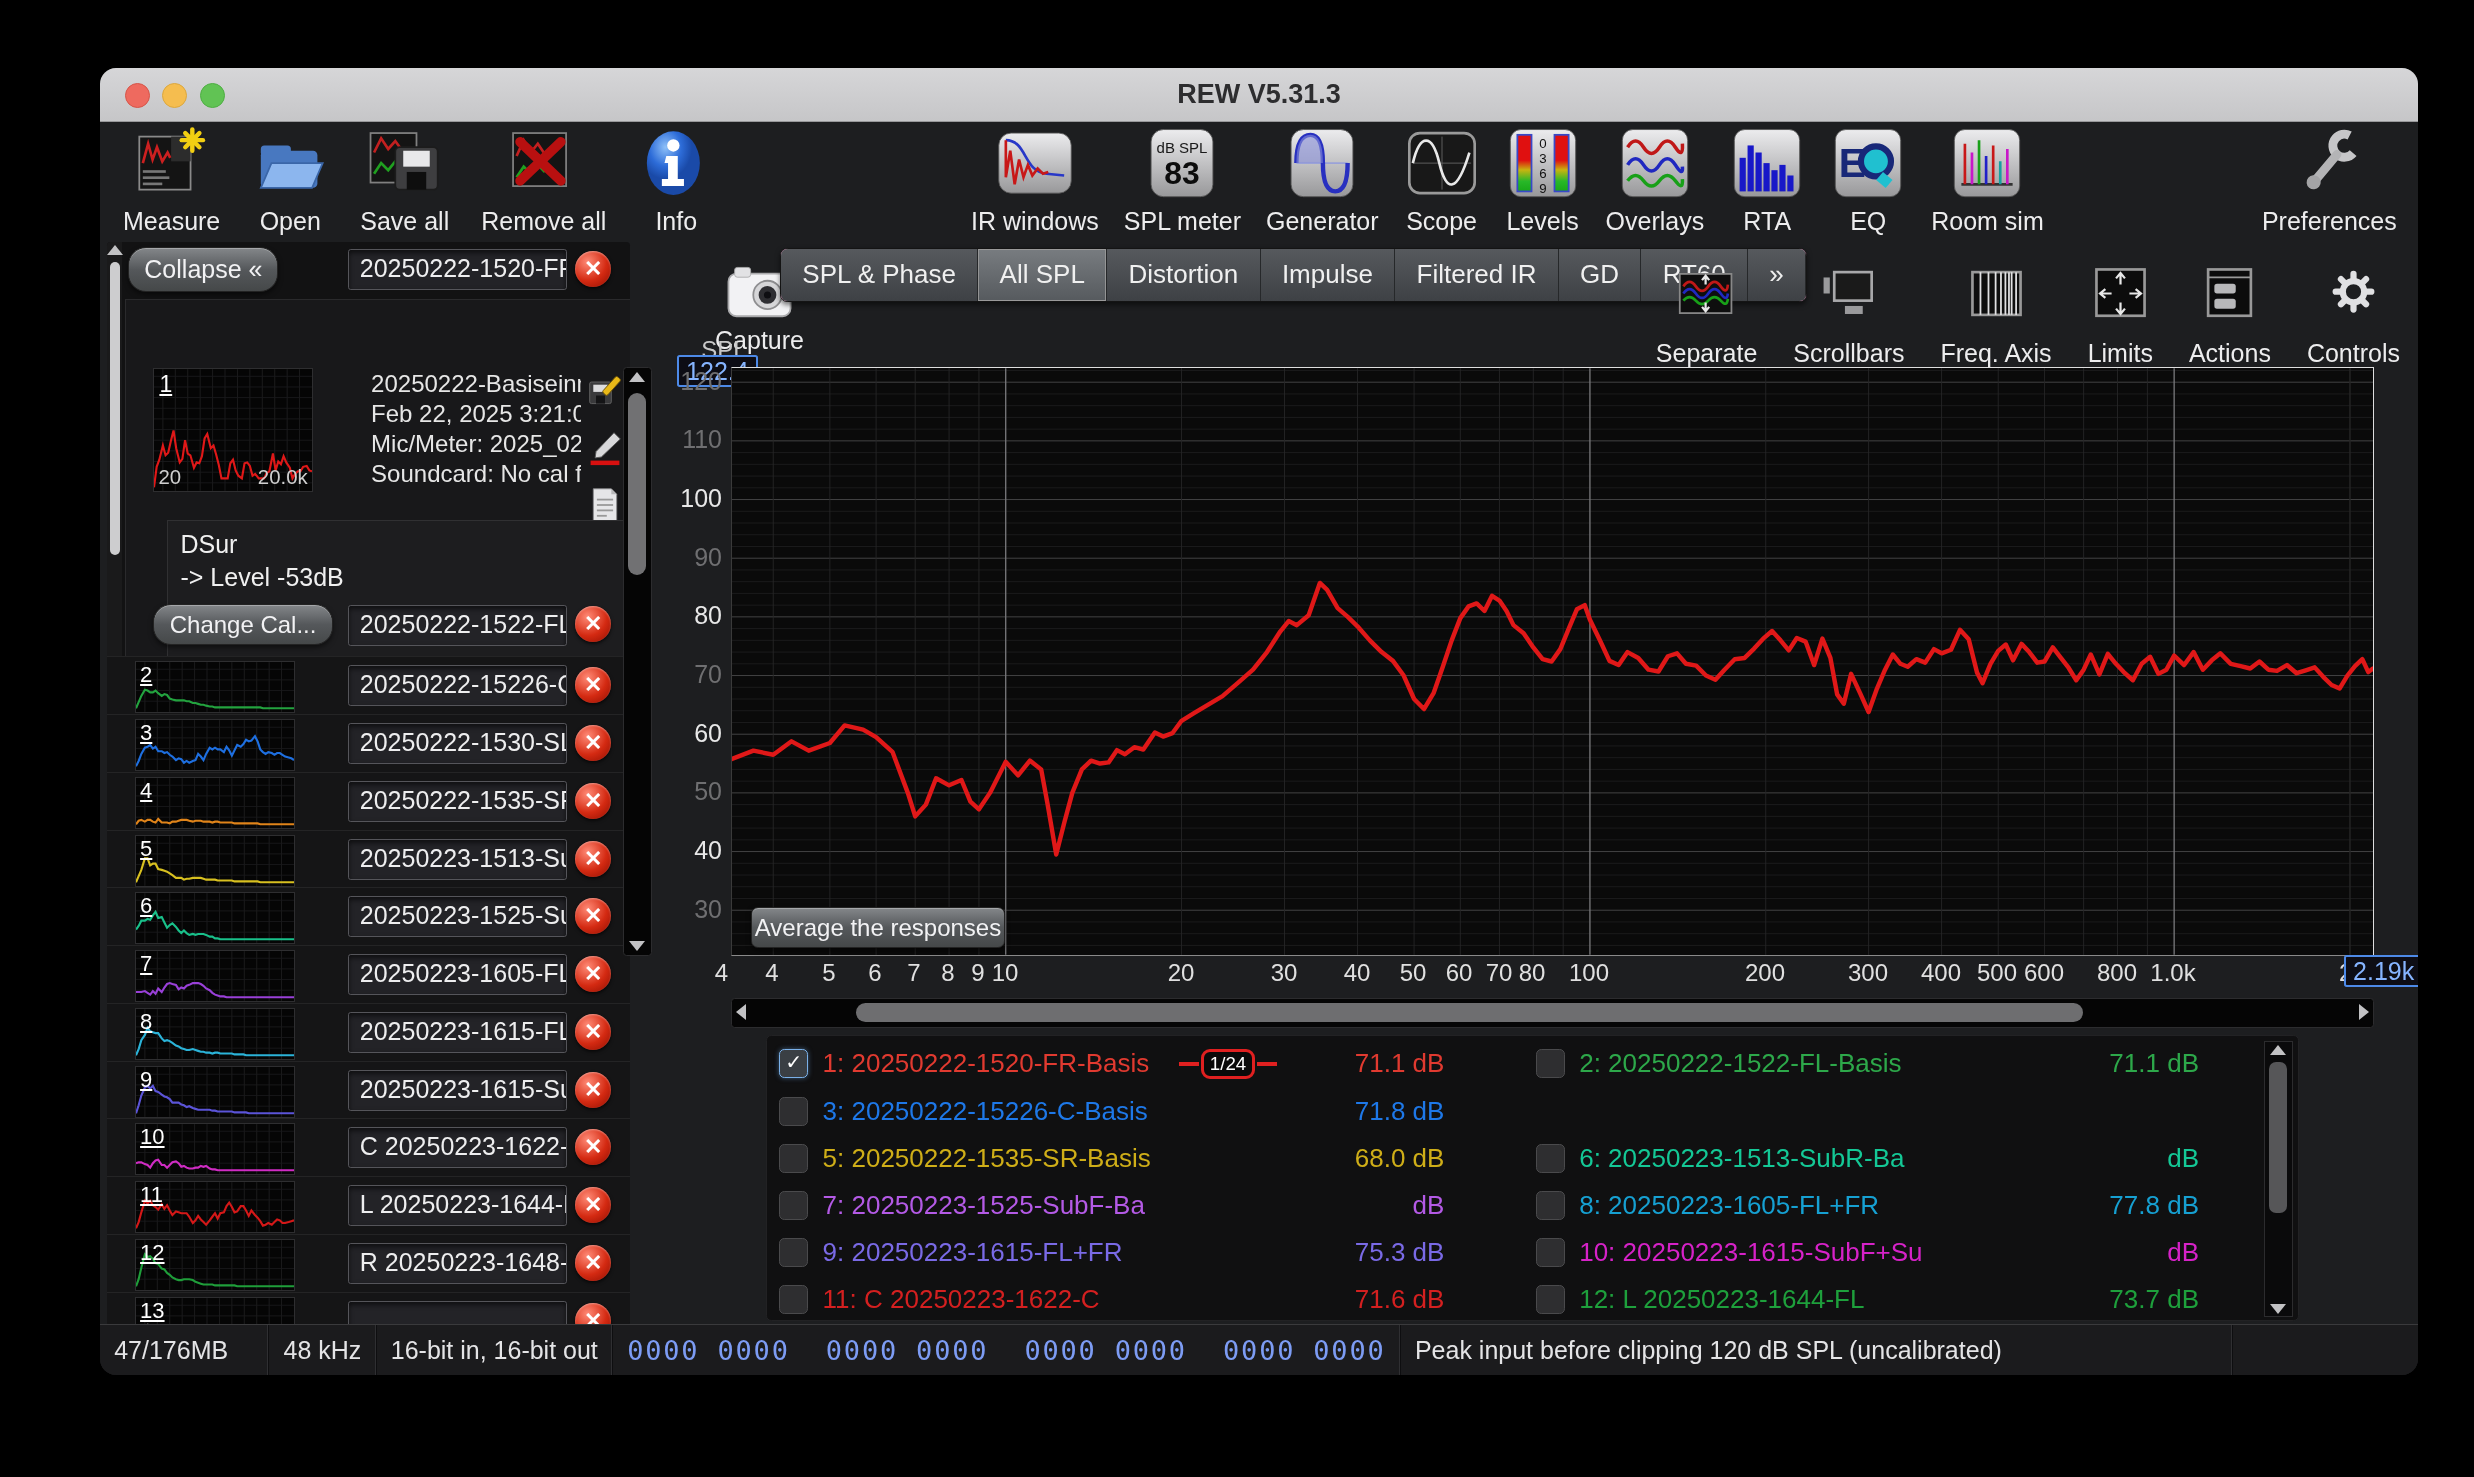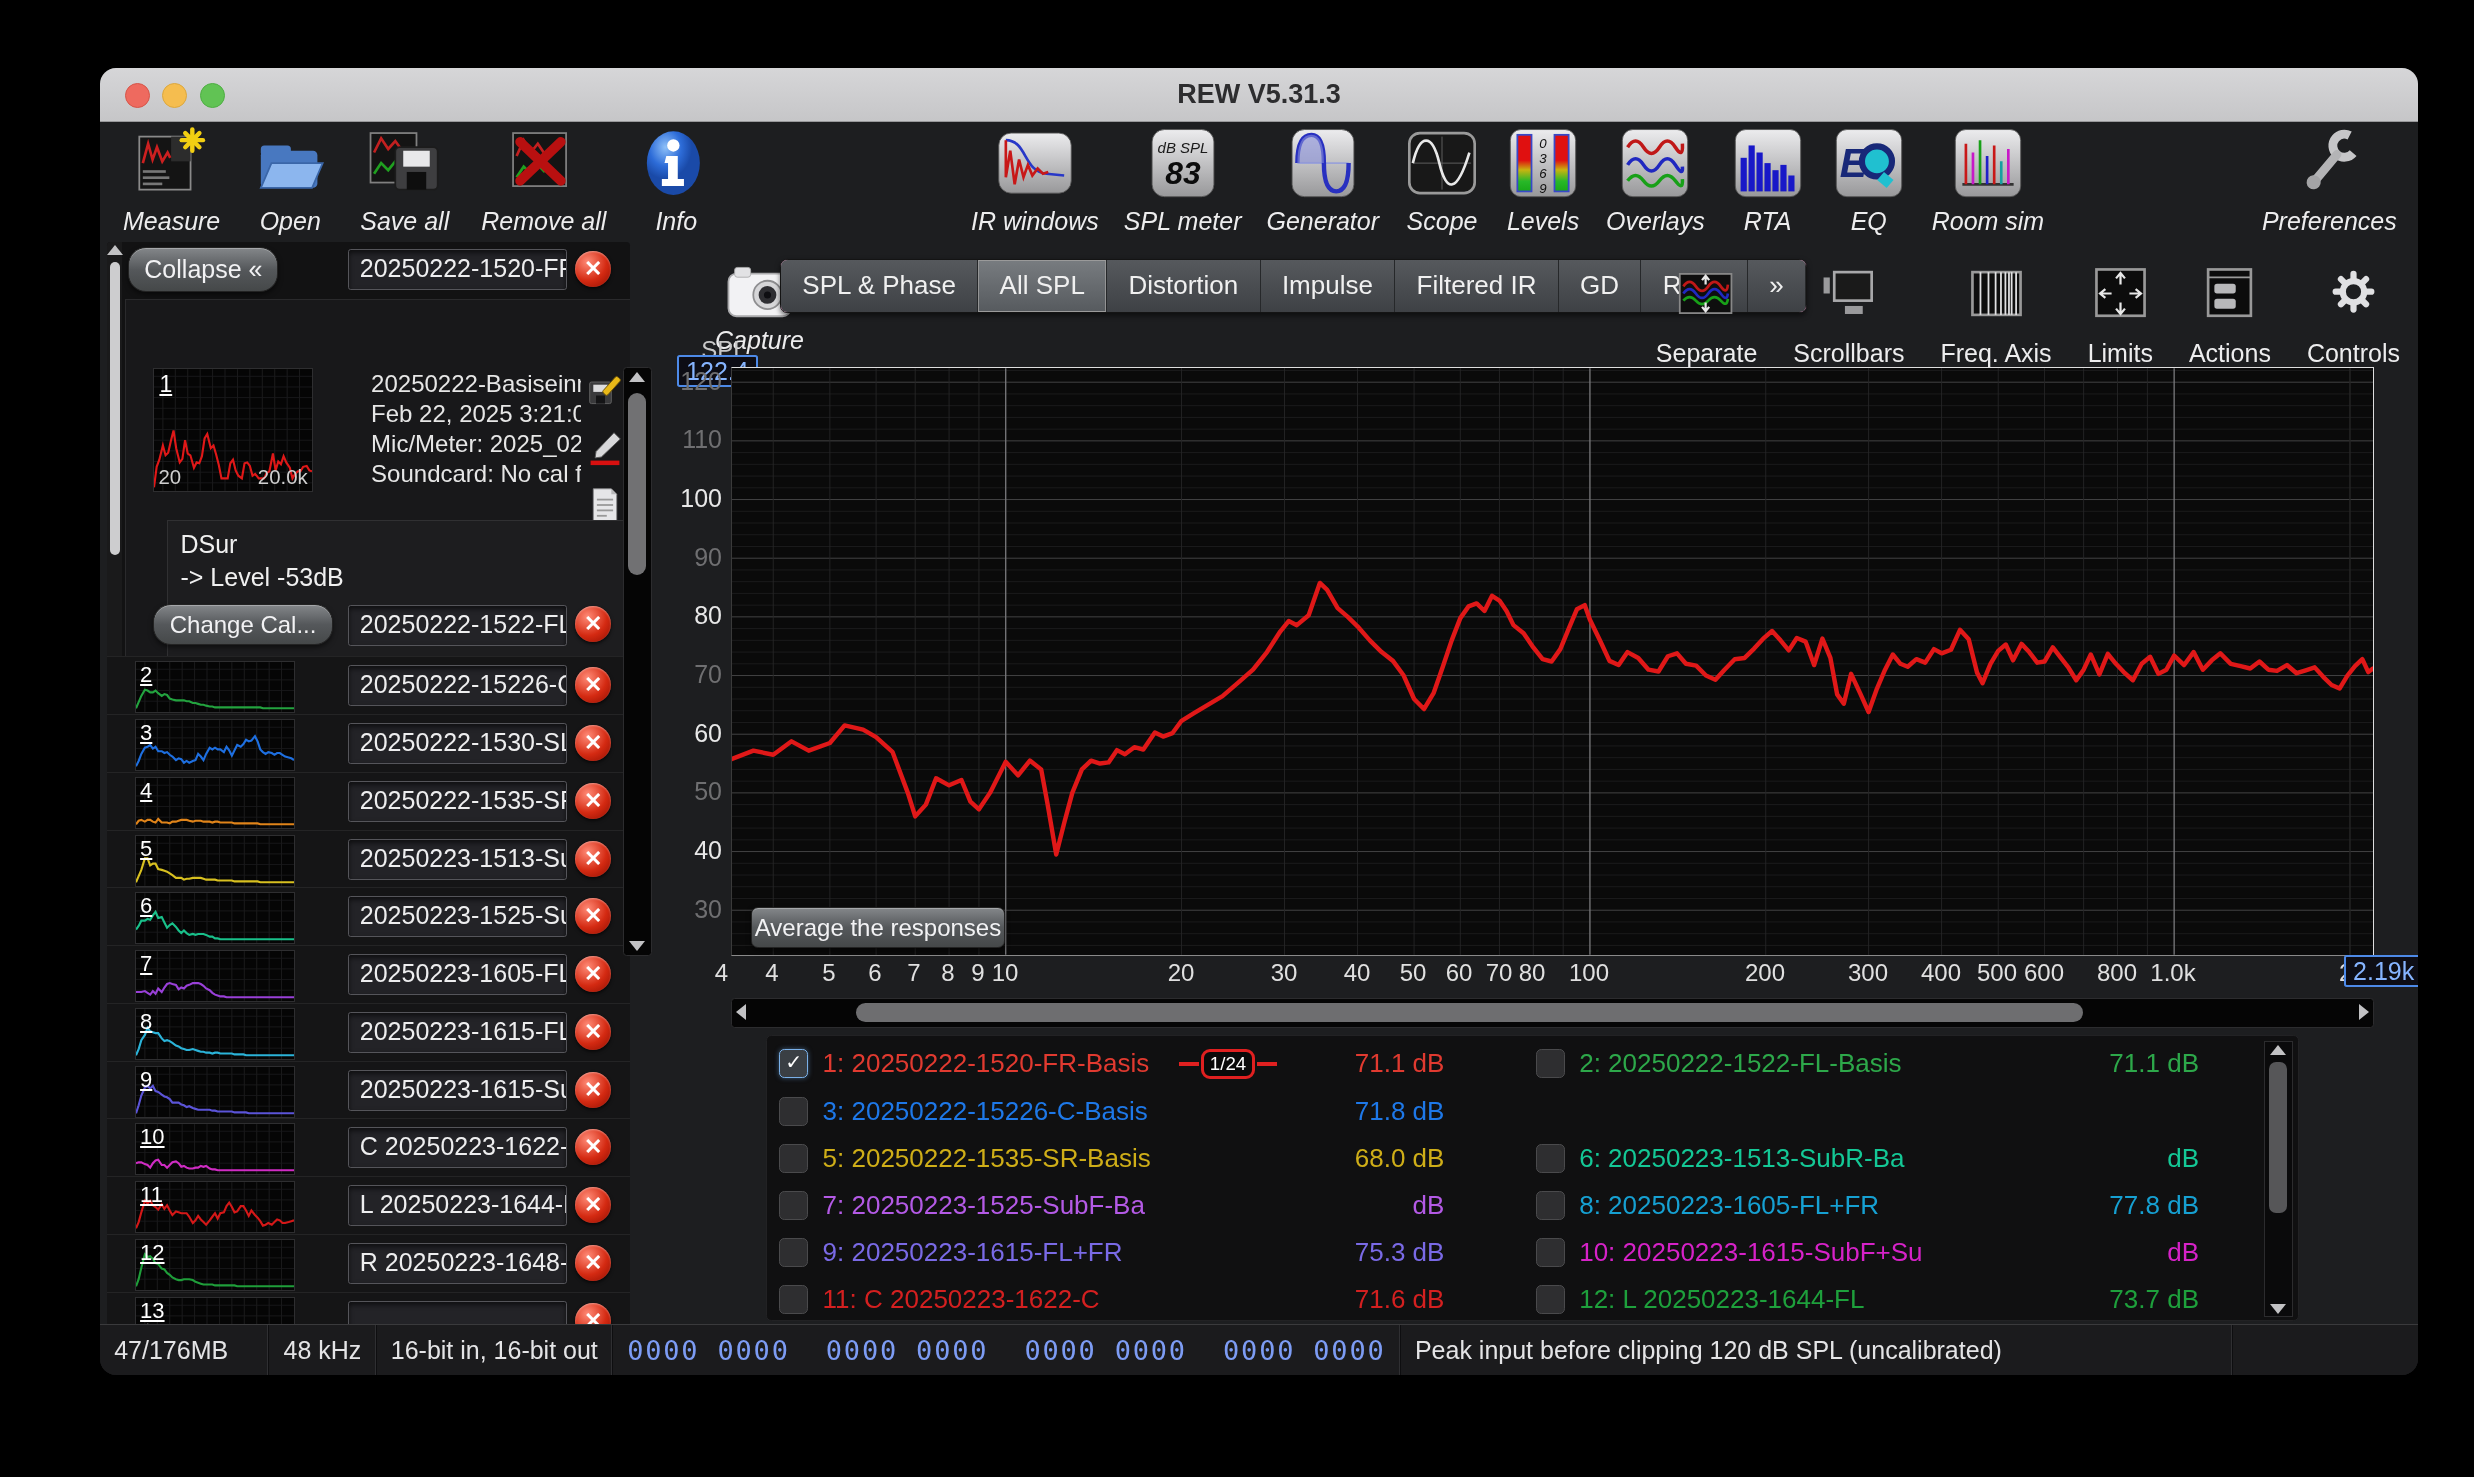--- a/index.html
+++ b/index.html
@@ -13,27 +13,27 @@
   .tl{position:absolute;top:15px;width:23px;height:23px;border-radius:50%;}
   .tl-red{left:25px;background:#ee6a5f;border:0.9px solid #d55549;}
   .tl-yellow{left:62px;background:#f5bd4f;border:0.9px solid #dba73e;}
   .tl-green{left:100px;background:#61c354;border:0.9px solid #4eae43;}
   .title{line-height:53px;text-align:center;font-weight:bold;font-size:27px;color:#2d2d2f;}
   
   .toolbar{position:absolute;left:0;top:53px;right:0;height:119px;}
   .tb-left{position:absolute;left:23px;top:5.3px;display:flex;gap:32px;align-items:flex-end;}
   .tb-center{position:absolute;left:871px;top:5.3px;display:flex;gap:25px;align-items:flex-end;}
   .tb-right{position:absolute;right:21.3px;top:5.3px;}
-  .tool-btn{display:flex;flex-direction:column;align-items:center;gap:4.4px;font-style:italic;}
+  .tool-btn{display:flex;flex-direction:column;align-items:center;gap:4.4px;}
   .tool-icon{height:76px;display:flex;align-items:flex-end;justify-content:center;}
   .tool-label{font-size:25px;color:#ededee;white-space:nowrap;}
   
   .capture{position:absolute;left:606px;top:176px;width:107px;text-align:center;}
   .capture .tool-label{margin-top:1.8px;}
-  .tabs{position:absolute;left:680px;top:191px;height:52px;display:flex;background:#f9a8d4;
+  .tabs{position:absolute;left:680px;top:180px;height:52px;display:flex;background:#f9a8d4;
         border:0.9px solid #141414;border-radius:7.1px;overflow:hidden;box-shadow:0 2.7px 5.3px rgba(0,0,0,.5);}
   .tab{padding:0 21.3px;line-height:50px;font-size:26px;color:#f0f0f0;white-space:nowrap;
        background:linear-gradient(#56595d,#3e4145);border-right:0.9px solid #26282a;}
   .tab.active{background:linear-gradient(#787c80,#565a5e);box-shadow:inset 0 0 0 0.9px #9a9a9a;}
   .gtools{position:absolute;right:18px;top:178px;display:flex;gap:36px;align-items:flex-end;}
   .gtool{display:flex;flex-direction:column;align-items:center;gap:17px;}
   .gtool .tool-label{font-size:25px;}
   
   .sidebar{position:absolute;left:7.1px;top:174px;width:523px;height:1083px;background:#121213;
            overflow:hidden;border-radius:3.6px;}

